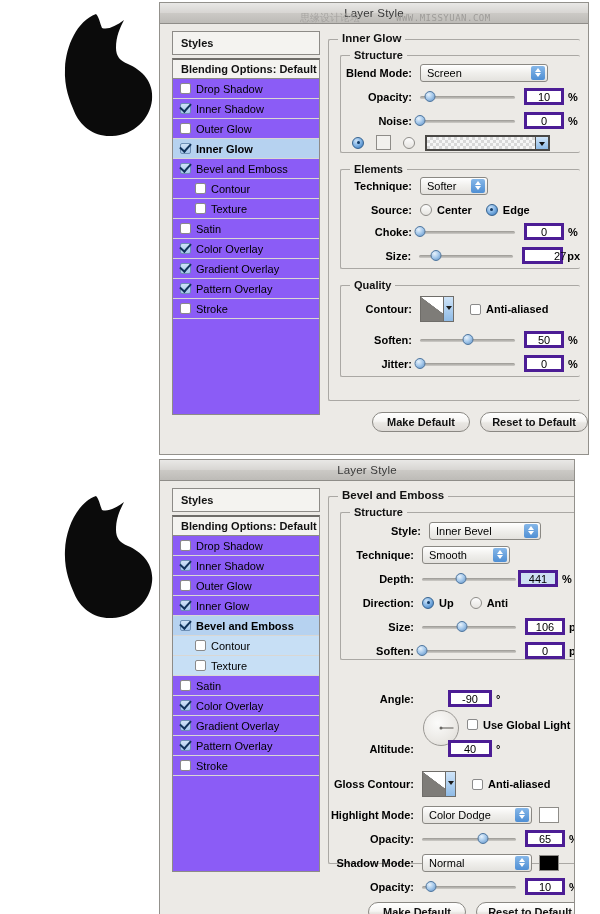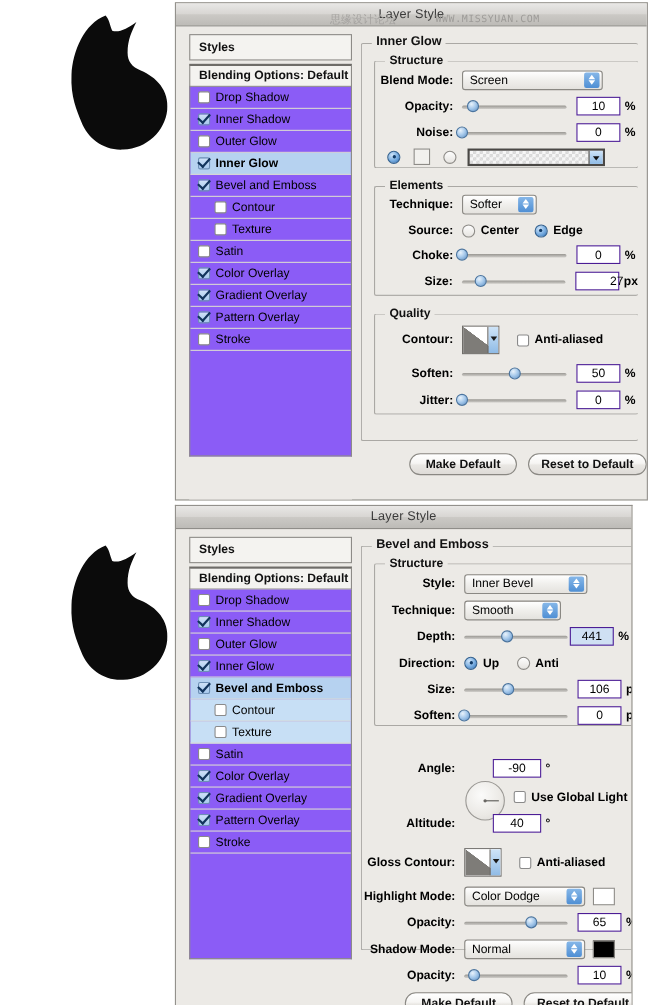--- a/index.html
+++ b/index.html
@@ -157,21 +157,21 @@
     position:absolute;top:1px;width:11px;height:11px;border-radius:50%;
     background:radial-gradient(circle at 35% 30%,#e8f2fb 0%,#a9cbec 45%,#5d8fc4 100%);
     border:1px solid #4b749e;
     box-sizing:border-box;
     transform:translateX(-50%);
   }
 
   
   .numf{
     height:17px;box-sizing:border-box;
-    border:1px solid #4c1d95;background:#fff;
+    border:3px solid #4c1d95;background:#fff;
     display:flex;align-items:center;justify-content:center;
     font-size:11px;color:#000;
   }
   .numf.sel{background:#cfe0f3;}
   .unit{font-size:11px;color:#000;margin-left:4px;font-weight:bold;}
 
   
   .radio{
     width:12px;height:12px;border-radius:50%;box-sizing:border-box;
     border:1px solid #8e8c88;
@@ -571,21 +571,21 @@
     <div class="right-pane" style="left:168px;top:8px;width:248px;height:428px;overflow:hidden;">
 
       <div class="grp" style="left:0px;top:8px;width:266px;height:368px;border-right:none;">
         <span class="grp-title" style="left:9px;top:-8px;font-size:11.5px;">Bevel and Emboss</span>
       </div>
 
       <div class="grp" style="left:12px;top:24px;width:254px;height:148px;border-right:none;">
         <span class="grp-title">Structure</span>
       </div>
 
-      <div class="row" style="left:0px;top:34px;width:254px;">
+      <div class="row" style="left:7px;top:34px;width:254px;">
         <span class="lab" style="width:86px;">Style:</span>
         <div class="popup" style="width:112px;margin-left:8px;">
           <span>Inner Bevel</span>
           <span class="arrows">
               <i class="up"></i>
               <i class="dn"></i>
             </span>
         </div>
       </div>
 

